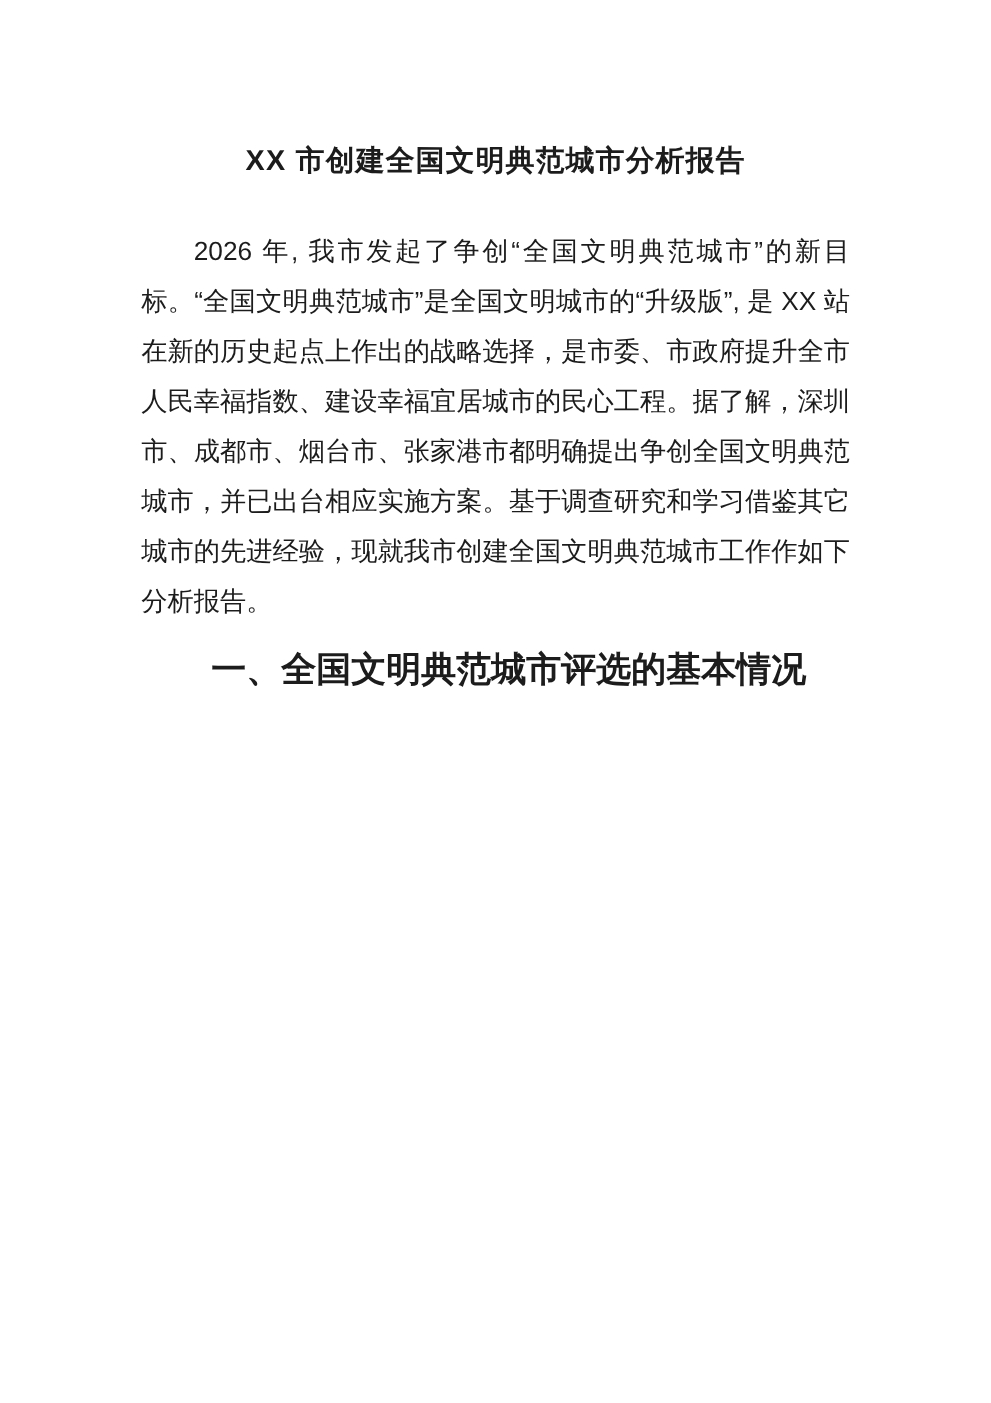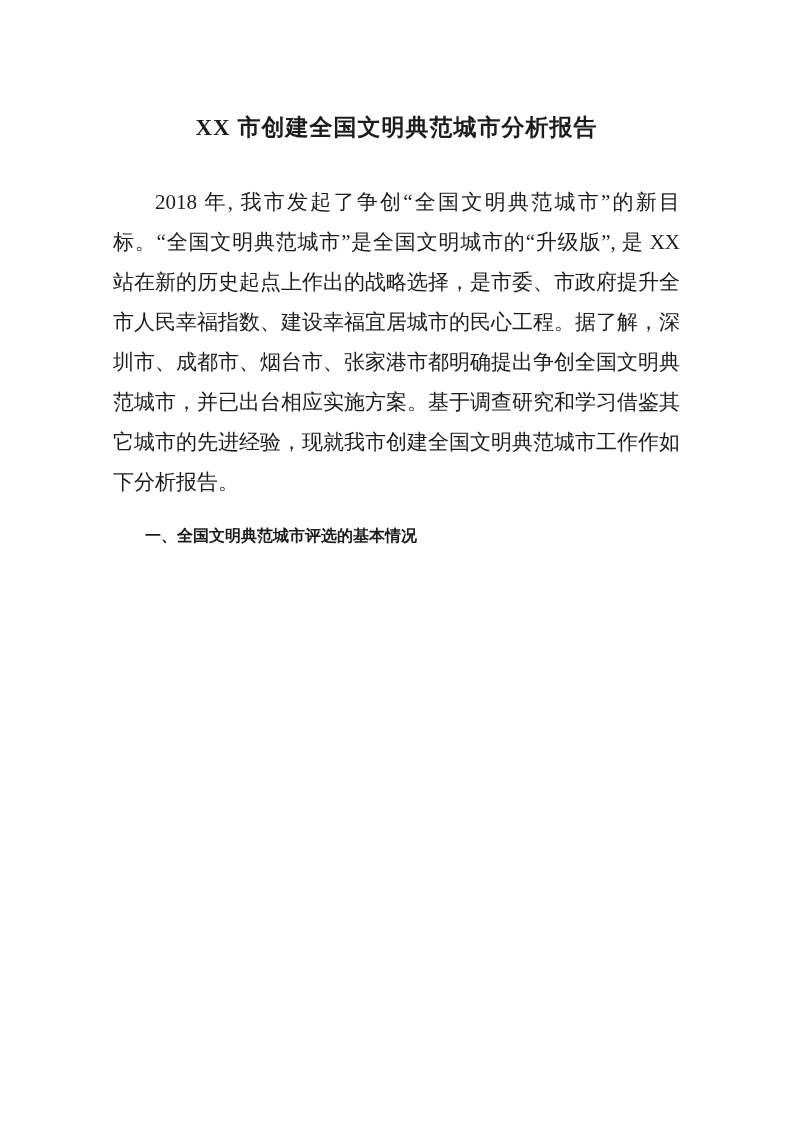--- a/index.html
+++ b/index.html
@@ -7,21 +7,21 @@
     padding: 0;
     background: #ffffff;
   }
   .page {
     position: relative;
     width: 793px;
     height: 1122px;
     background: #ffffff;
     box-sizing: border-box;
     padding: 112px 113px 0 113px;
-    font-family: Liberation Serif, serif;
+    font-family: Liberation Sans, sans-serif;
     color: #1c1c1c;
     overflow: hidden;
   }
   .doc-title {
     font-size: 23px;
     font-weight: bold;
     text-align: center;
     margin: 0 0 38px 0;
     line-height: 32px;
     letter-spacing: 1px;
@@ -29,41 +29,41 @@
   .doc-body {
     font-size: 21px;
     line-height: 40px;
     text-align: justify;
   }
   .para {
     margin: 0;
     text-indent: 2em;
   }
   .section-heading {
-    font-size: 16px;
+    font-size: 28px;
     font-weight: bold;
     margin: 14px 0 0 0;
     text-indent: 2em;
     line-height: 40px;
   }
   .lead-para {
     margin-top: 14px;
   }
   .lead {
     font-weight: bold;
   }
 </style>
 </head>
 <body>
 
 <div class="page">
   <h1 class="doc-title">XX 市创建全国文明典范城市分析报告</h1>
 
   <div class="doc-body">
 
-    <p class="para">2018 年, 我市发起了争创“全国文明典范城市”的新目标。“全国文明典范城市”是全国文明城市的“升级版”, 是 XX 站在新的历史起点上作出的战略选择，是市委、市政府提升全市人民幸福指数、建设幸福宜居城市的民心工程。据了解，深圳市、成都市、烟台市、张家港市都明确提出争创全国文明典范城市，并已出台相应实施方案。基于调查研究和学习借鉴其它城市的先进经验，现就我市创建全国文明典范城市工作作如下分析报告。</p>
+    <p class="para">2026 年, 我市发起了争创“全国文明典范城市”的新目标。“全国文明典范城市”是全国文明城市的“升级版”, 是 XX 站在新的历史起点上作出的战略选择，是市委、市政府提升全市人民幸福指数、建设幸福宜居城市的民心工程。据了解，深圳市、成都市、烟台市、张家港市都明确提出争创全国文明典范城市，并已出台相应实施方案。基于调查研究和学习借鉴其它城市的先进经验，现就我市创建全国文明典范城市工作作如下分析报告。</p>
 
     <h2 class="section-heading">一、全国文明典范城市评选的基本情况</h2>
 
 
 
   </div>
 </div>
 
 </body></html>

